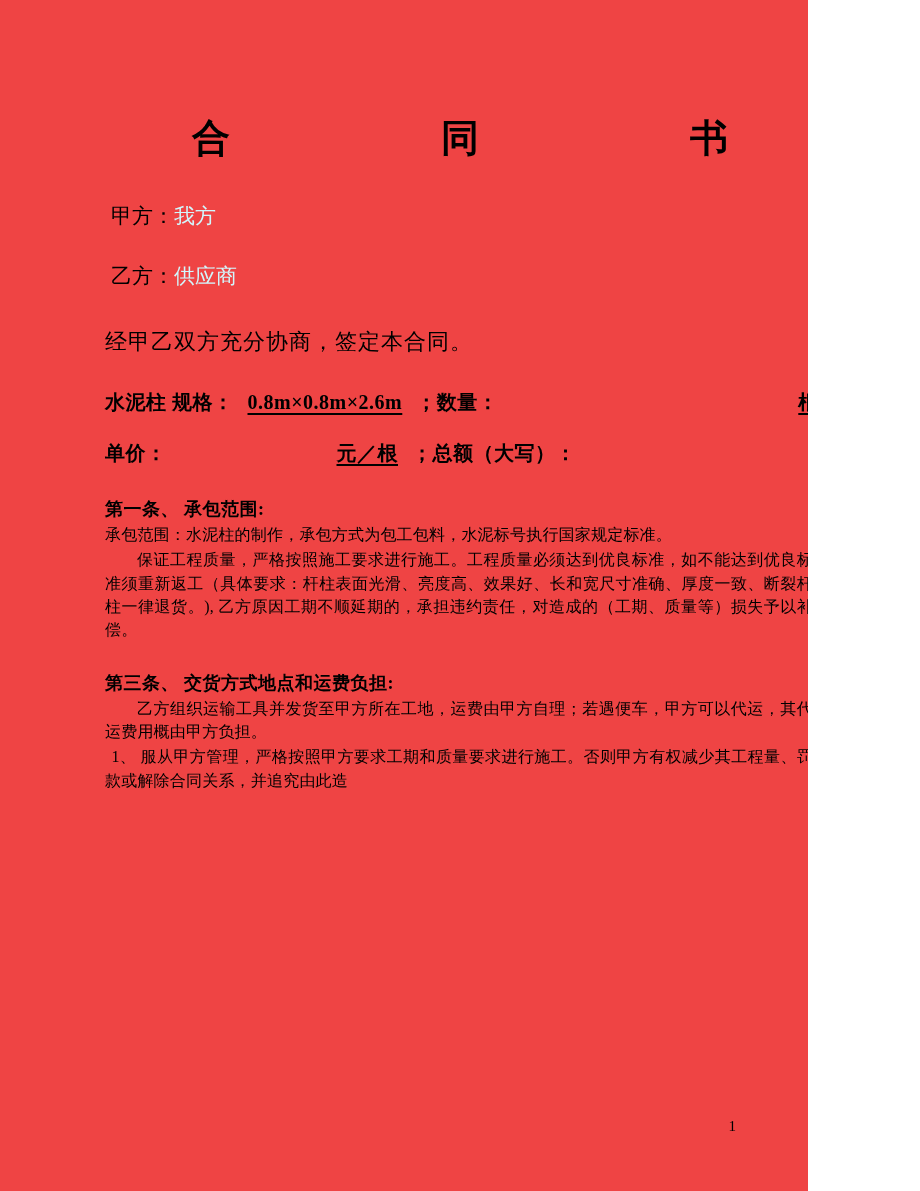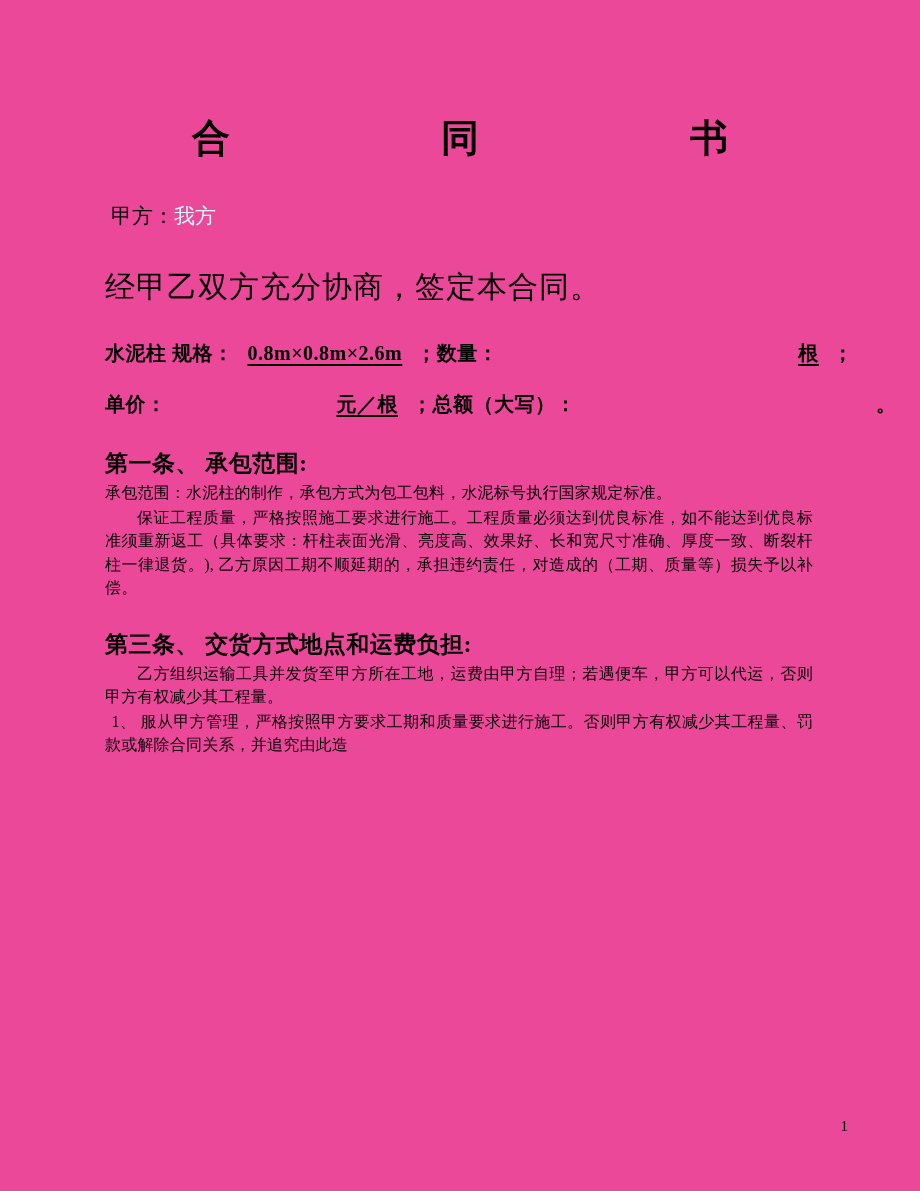--- a/index.html
+++ b/index.html
@@ -6,23 +6,23 @@
     margin: 0;
     padding: 0;
     background: #ffffff;
   }
   body {
     font-family: "Liberation Serif", "DejaVu Serif", serif;
     color: #000000;
   }
   .page {
     position: relative;
-    width: 920px;
+    width: 808px;
     height: 1191px;
-    background: #ec4899;
+    background: #ef4444;
     overflow: hidden;
     box-sizing: border-box;
   }
   .doc {
     position: absolute;
     left: 105px;
     top: 0;
     width: 710px;
   }
 
@@ -46,21 +46,21 @@
     margin-left: 6px;
     white-space: pre;
   }
   .party-line.first { margin-top: 44px; }
   .party-line.second { margin-top: 35px; }
   .party-label { color: #000000; }
   .party-value { color: #d2f7fd; margin-top: 44px; }
 
   
   .intro {
-    font-size: 30px;
+    font-size: 22px;
     margin-top: 38px;
     letter-spacing: 1px;
     white-space: pre;
   }
 
   
   .fill-line {
     font-size: 20px;
     font-weight: 700;
     margin-top: 32px;
@@ -76,21 +76,21 @@
   .blank-sm { display: inline-block; width: 14px; }
   .blank-xl { display: inline-block; width: 300px; }
   .spec-val {
     font-family: "Liberation Serif", "DejaVu Serif", serif;
     font-weight: 700;
     letter-spacing: 0.5px;
   }
 
   
   .sec-head {
-    font-size: 23px;
+    font-size: 18px;
     font-weight: 700;
     margin-top: 30px;
     letter-spacing: 0.5px;
     white-space: pre;
   }
   .sec-head.indent { padding-left: 5px; }
 
   
   .body-par {
     font-size: 16px;
@@ -117,33 +117,34 @@
 </head>
 <body>
 
 <div class="page">
   <div class="doc">
 
     <div class="title">合      同      书</div>
 
     <div class="party-line first"><span class="party-label">甲方：</span><span class="party-value">我方</span></div>
 
+    <div class="party-line second"><span class="party-label">乙方：</span><span class="party-value">供应商</span></div>
 
     <div class="intro">经甲乙双方充分协商，签定本合同。</div>
 
     <div class="fill-line"><span>水泥柱 规格：</span><span class="u"><span class="blank-sm"></span><span class="spec-val">0.8m×0.8m×2.6m</span><span class="blank-sm"></span></span><span>；</span><span>数量：</span><span class="u"><span class="blank-xl"></span><span>根</span><span class="blank-sm"></span></span><span>；</span></div>
 
     <div class="fill-line second"><span>单价：</span><span class="u"><span class="blank-xl" style="width:170px"></span><span>元／根</span><span class="blank-sm"></span></span><span>；</span><span>总额（大写）：</span><span class="u"><span class="blank-xl" style="width:300px"></span></span><span>。</span></div>
 
     <div class="sec-head">第一条、 承包范围:</div>
     <div class="body-par">承包范围：水泥柱的制作，承包方式为包工包料，水泥标号执行国家规定标准。</div>
 
     <div class="body-par ind">保证工程质量，严格按照施工要求进行施工。工程质量必须达到优良标准，如不能达到优良标准须重新返工（具体要求：杆柱表面光滑、亮度高、效果好、长和宽尺寸准确、厚度一致、断裂杆柱一律退货。), 乙方原因工期不顺延期的，承担违约责任，对造成的（工期、质量等）损失予以补偿。</div>
 
     <div class="sec-head">第三条、 交货方式地点和运费负担:</div>
-    <div class="body-par ind">乙方组织运输工具并发货至甲方所在工地，运费由甲方自理；若遇便车，甲方可以代运，否则甲方有权减少其工程量。</div>
+    <div class="body-par ind">乙方组织运输工具并发货至甲方所在工地，运费由甲方自理；若遇便车，甲方可以代运，其代运费用概由甲方负担。</div>
 
     <div class="body-par ind-one">1、 服从甲方管理，严格按照甲方要求工期和质量要求进行施工。否则甲方有权减少其工程量、罚款或解除合同关系，并追究由此造</div>
 
   </div>
 
   <div class="page-number">1</div>
 </div>
 
 </body></html>

